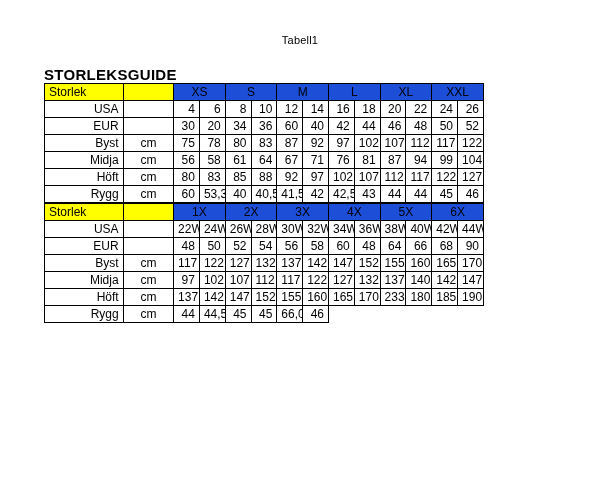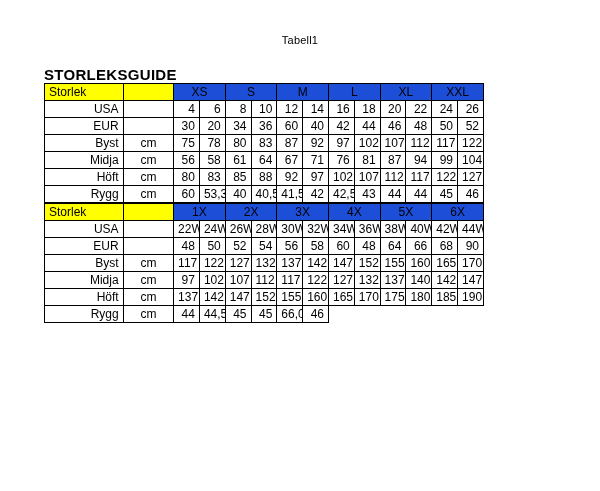--- a/index.html
+++ b/index.html
@@ -301,21 +301,21 @@
           <td class="c-label">Höft</td>
           <td class="c-unit">cm</td>
           <td class="c-val">137</td>
           <td class="c-val">142</td>
           <td class="c-val">147</td>
           <td class="c-val">152</td>
           <td class="c-val">155</td>
           <td class="c-val">160</td>
           <td class="c-val">165</td>
           <td class="c-val">170</td>
-          <td class="c-val">175</td>
+          <td class="c-val">233</td>
           <td class="c-val">180</td>
           <td class="c-val">185</td>
           <td class="c-val">190</td>
         </tr>
 
         <tr>
           <td class="c-label">Rygg</td>
           <td class="c-unit">cm</td>
           <td class="c-val">44</td>
           <td class="c-val">44,5</td>

